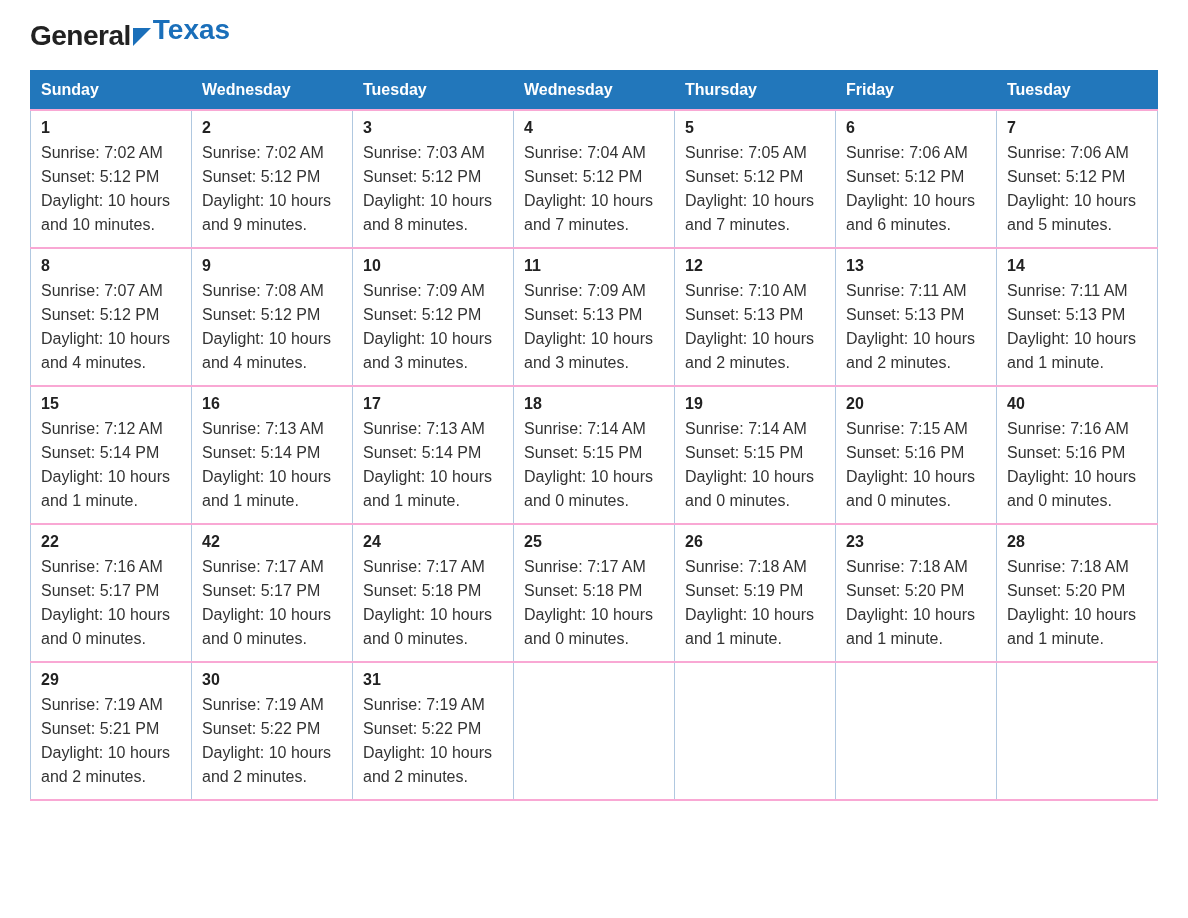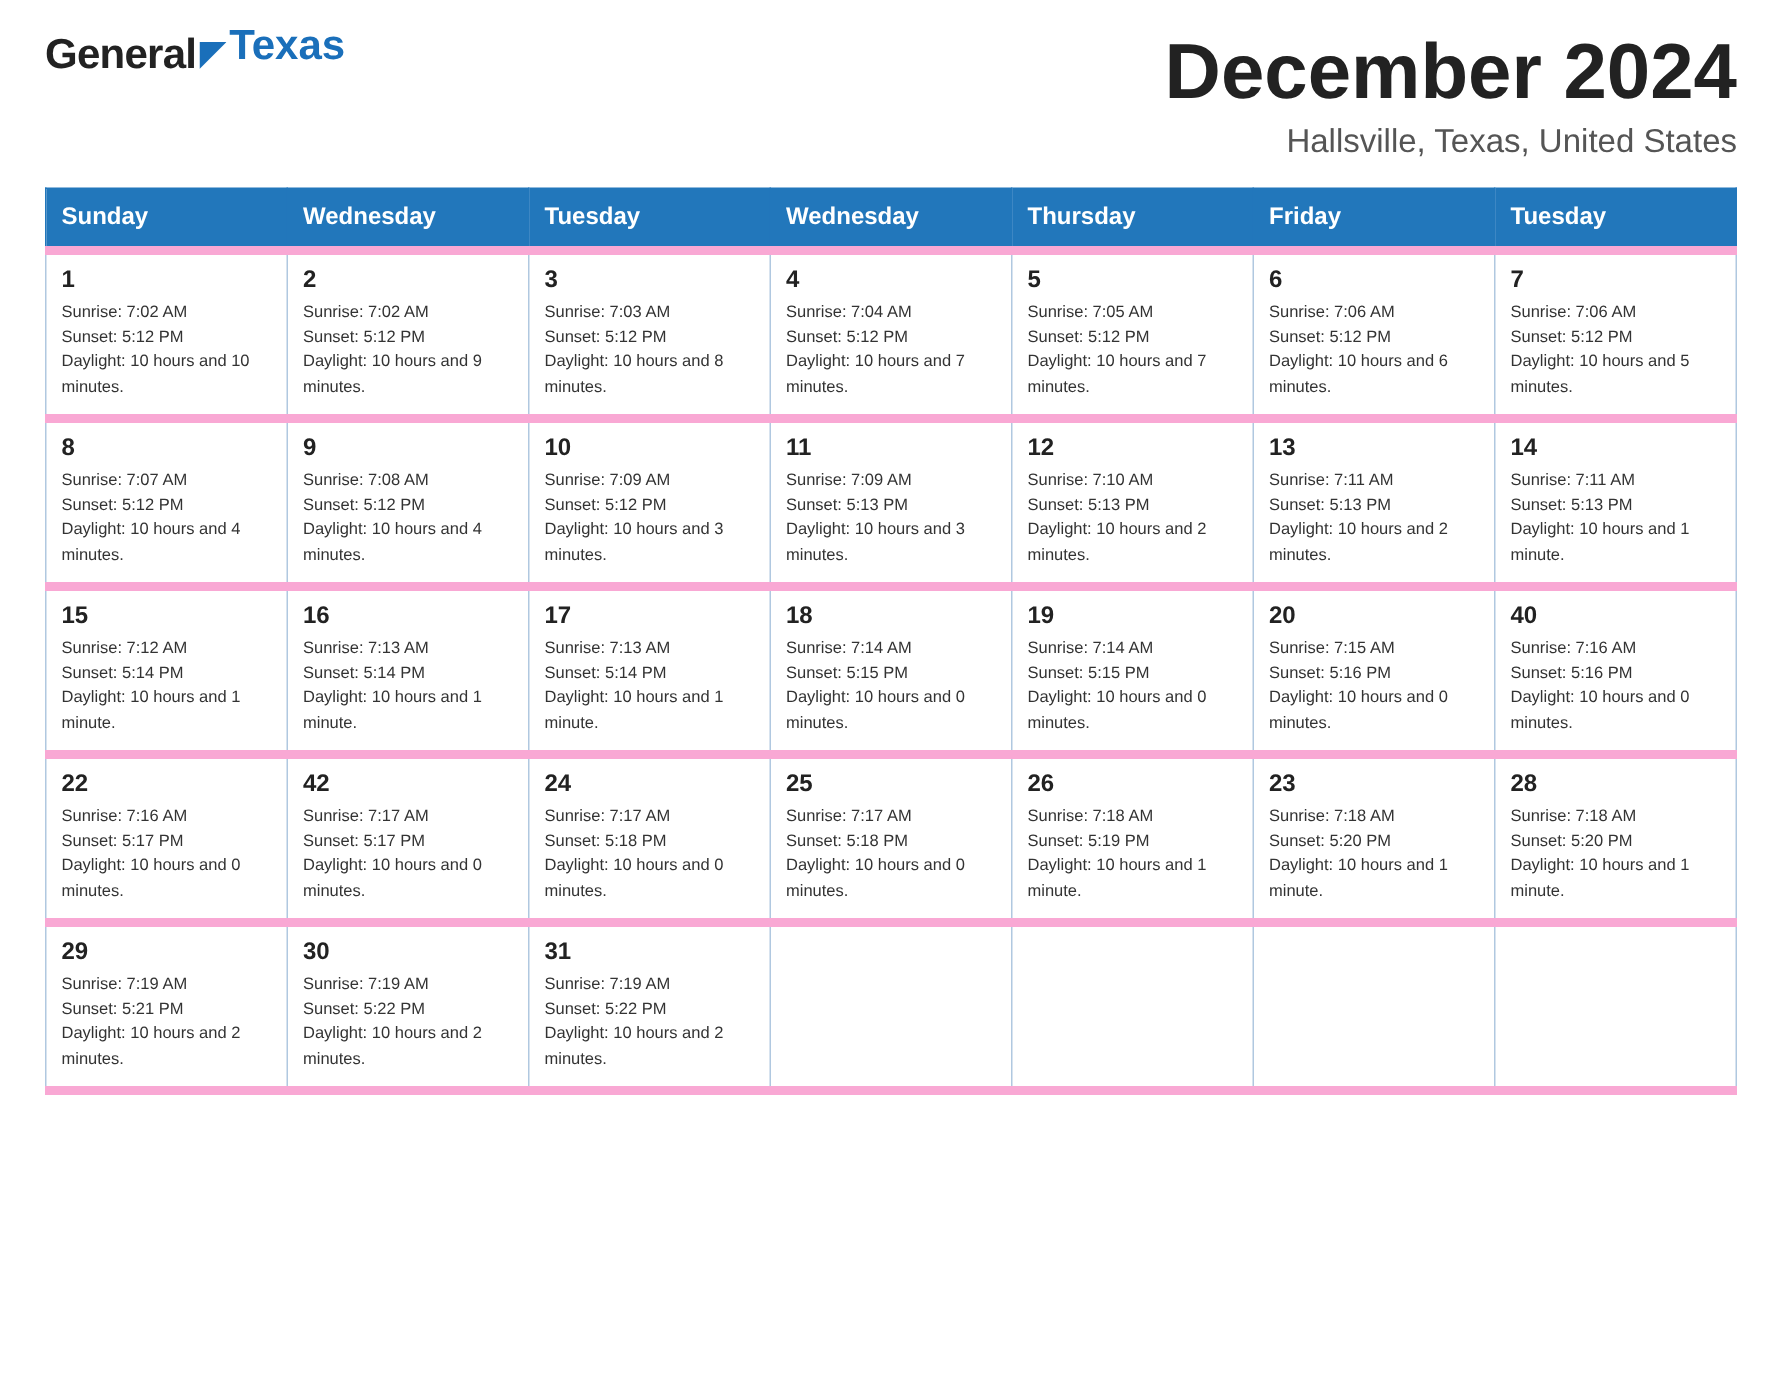--- a/index.html
+++ b/index.html
@@ -73,31 +73,31 @@
       border: 1px solid #2277bb;
     }
     .calendar td {
       vertical-align: top;
       border: 1px solid #b0c8e0;
       padding: 8px 10px 10px 10px;
       width: calc(100% / 7);
       min-height: 100px;
     }
     .calendar tr {
-      border-bottom: 6px solid #f9a8d4;
+      border-bottom: 2px solid #f9a8d4;
     }
     .day-num {
       font-size: 16px;
       font-weight: bold;
       color: #222;
       margin-bottom: 4px;
       display: block;
     }
     .day-info {
-      font-size: 11px;
+      font-size: 16px;
       color: #333;
       line-height: 1.5;
     }
     .empty-cell {
       background: #fff;
     }
   </style>
 </head>
 <body>
 
@@ -108,24 +108,20 @@
       <span style="display:inline-block; margin-left:2px; margin-top:6px;">
         <svg width="18" height="18" viewBox="0 0 18 18">
           <polygon points="0,0 18,0 0,18" fill="#1a6fba"></polygon>
         </svg>
       </span>
     </div>
     <div class="logo-row2">
       <span class="logo-blue-line">Texas</span>
     </div>
   </div>
-  <div class="title-block">
-    <div class="month-title">December 2024</div>
-    <div class="location-title">Hallsville, Texas, United States</div>
-  </div>
 </div>
 
 <table class="calendar">
   <thead>
     <tr>
     <th>Sunday</th>
         <th>Wednesday</th>
         <th>Tuesday</th>
         <th>Wednesday</th>
         <th>Thursday</th>

